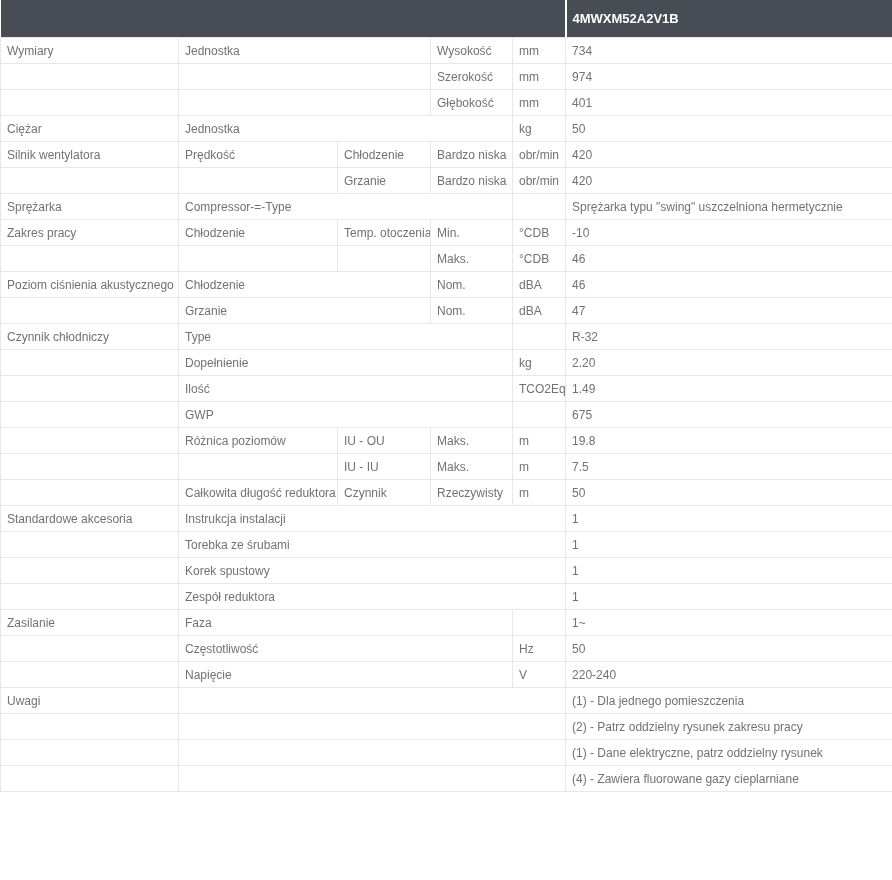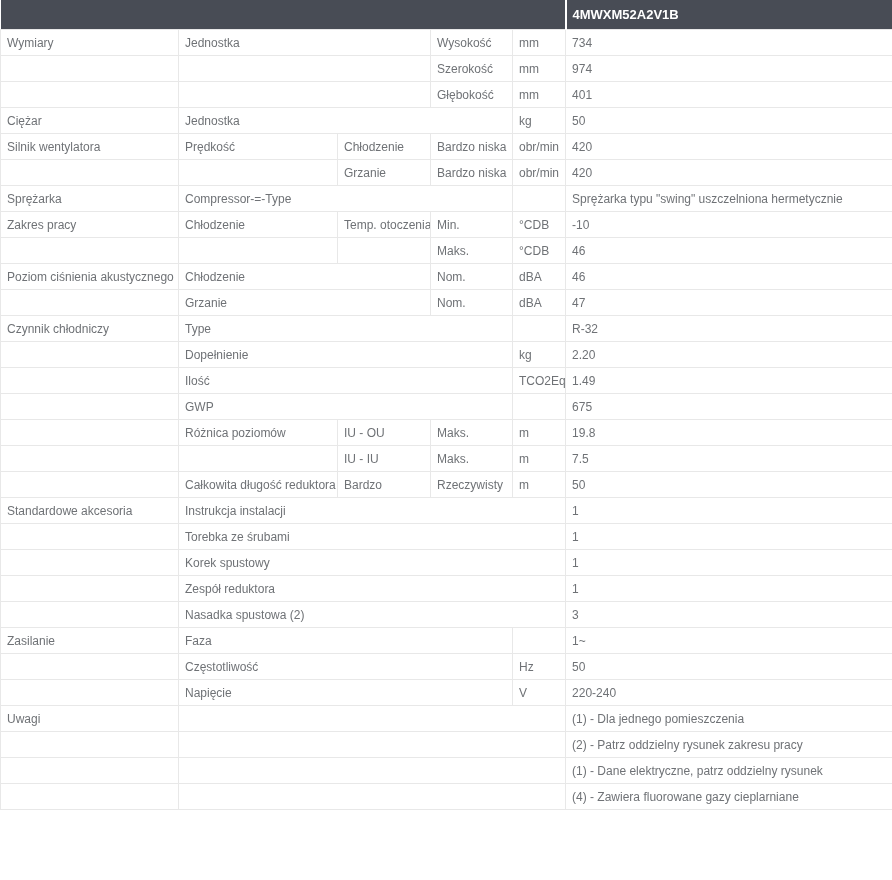--- a/index.html
+++ b/index.html
@@ -19,22 +19,22 @@
     width: 892px;
     border-collapse: collapse;
     table-layout: fixed;
   }
   table.spec thead th {
     background: var(--header-bg, #484c55);
     color: var(--header-text, #ffffff);
     font-size: 13px;
     font-weight: bold;
     text-align: left;
-    height: 29px;
-    padding: 0 6px;
+    height: 21px;
+    padding: 8px 6px;
     border: none;
     margin-top: 44px;
   }
   table.spec thead th.model {
     border-left: 2px solid #ffffff;
   }
   table.spec td {
     border: 1px solid var(--border-color, #e8e8e8);
     color: var(--body-text, #6f7276);
     font-size: 12px;
@@ -182,21 +182,21 @@
           <td colspan="1"></td>
           <td colspan="1"></td>
           <td colspan="1">IU - IU</td>
           <td colspan="1">Maks.</td>
           <td colspan="1">m</td>
           <td colspan="1">7.5</td>
         </tr>
         <tr>
           <td colspan="1"></td>
           <td colspan="1">Całkowita długość reduktora</td>
-          <td colspan="1">Bardzo</td>
+          <td colspan="1">Czynnik</td>
           <td colspan="1">Rzeczywisty</td>
           <td colspan="1">m</td>
           <td colspan="1">50</td>
         </tr>
         <tr>
           <td colspan="1">Standardowe akcesoria</td>
           <td colspan="4">Instrukcja instalacji</td>
           <td colspan="1">1</td>
         </tr>
         <tr>
@@ -206,25 +206,20 @@
         </tr>
         <tr>
           <td colspan="1"></td>
           <td colspan="4">Korek spustowy</td>
           <td colspan="1">1</td>
         </tr>
         <tr>
           <td colspan="1"></td>
           <td colspan="4">Zespół reduktora</td>
           <td colspan="1">1</td>
-        </tr>
-        <tr>
-          <td colspan="1"></td>
-          <td colspan="4">Nasadka spustowa (2)</td>
-          <td colspan="1">3</td>
         </tr>
         <tr>
           <td colspan="1">Zasilanie</td>
           <td colspan="3">Faza</td>
           <td colspan="1"></td>
           <td colspan="1">1~</td>
         </tr>
         <tr>
           <td colspan="1"></td>
           <td colspan="3">Częstotliwość</td>

